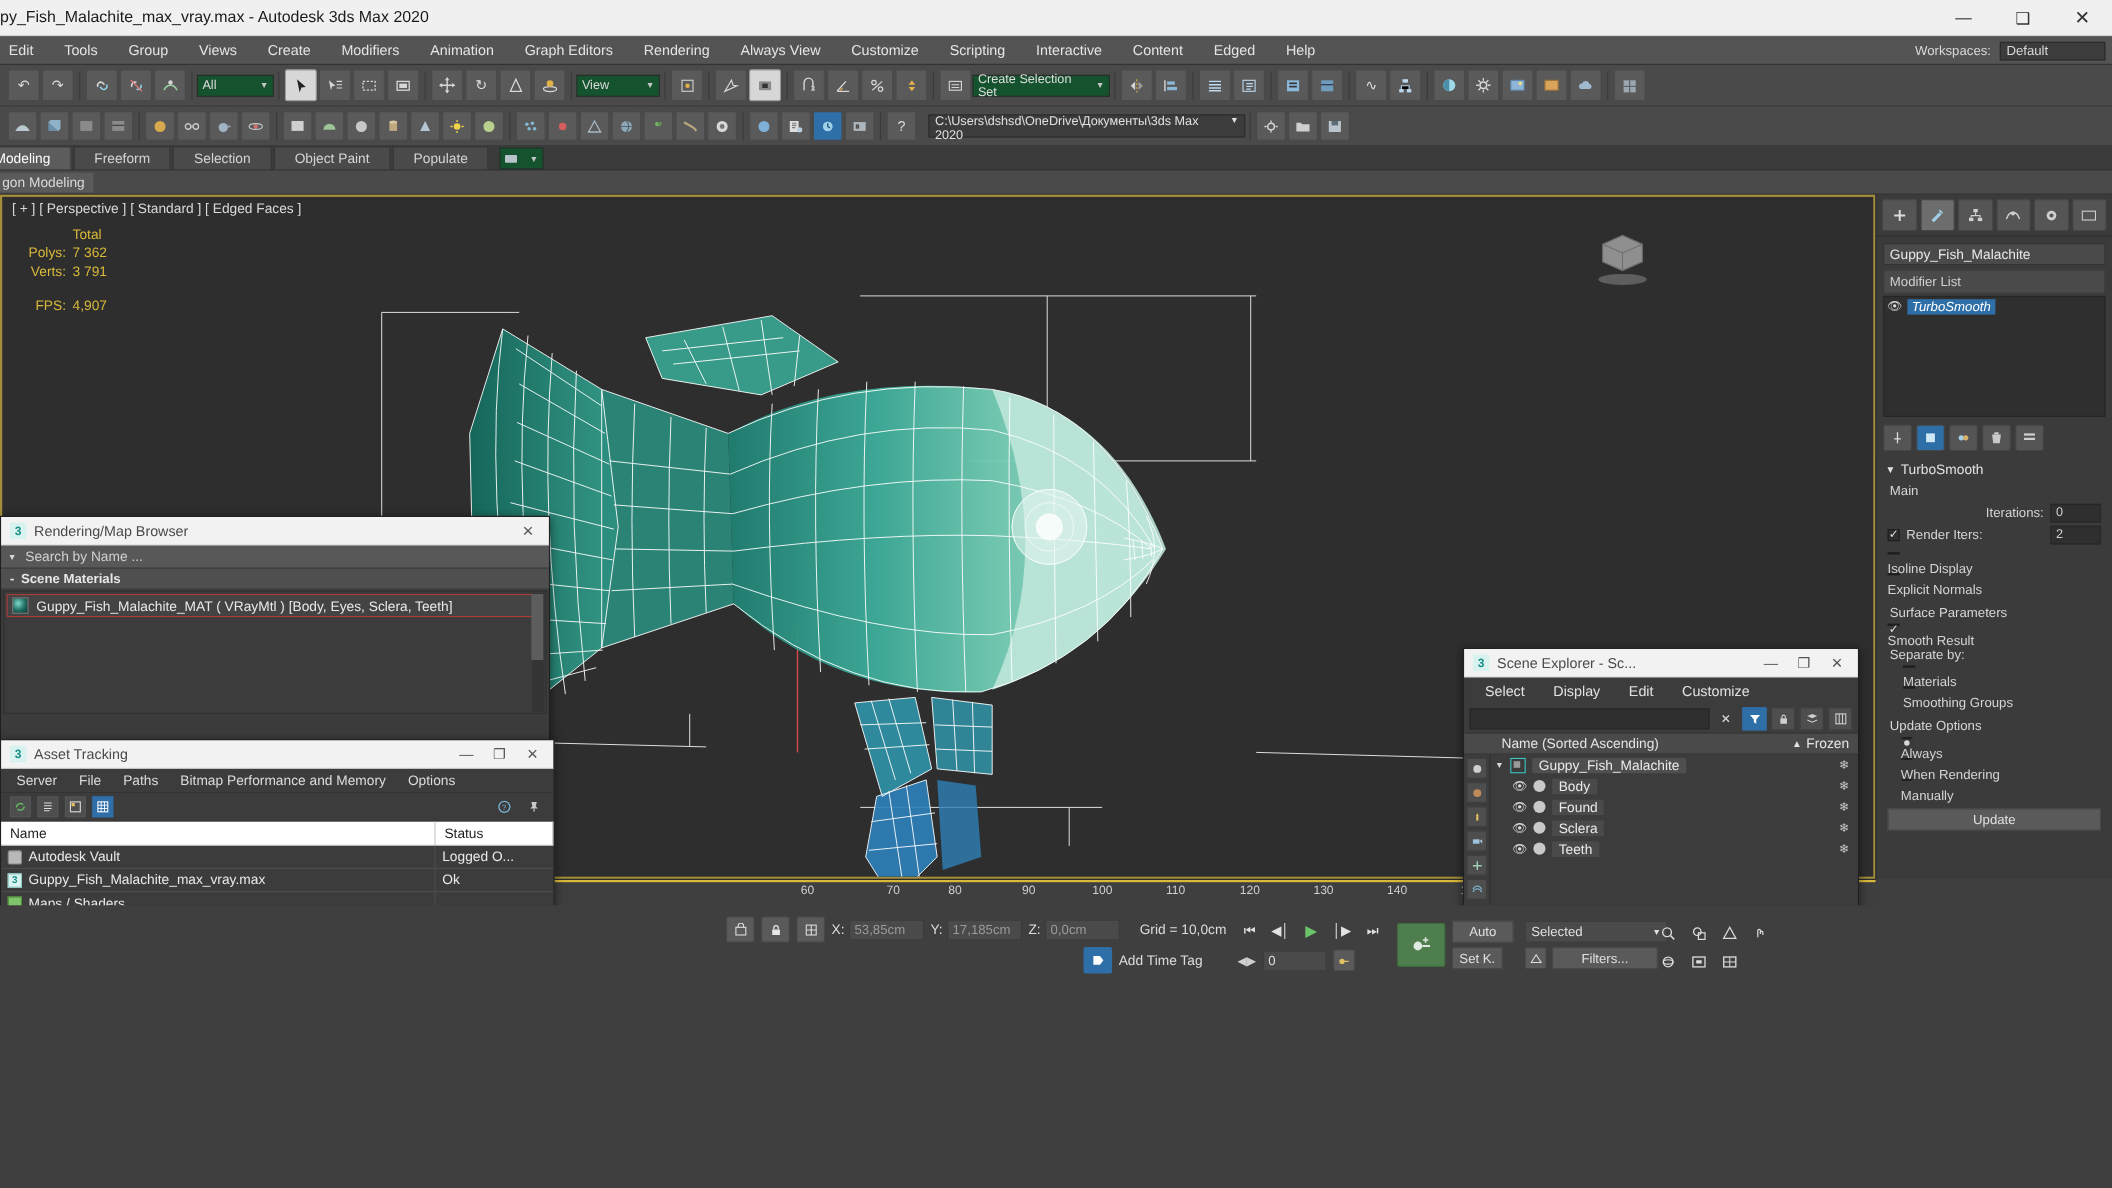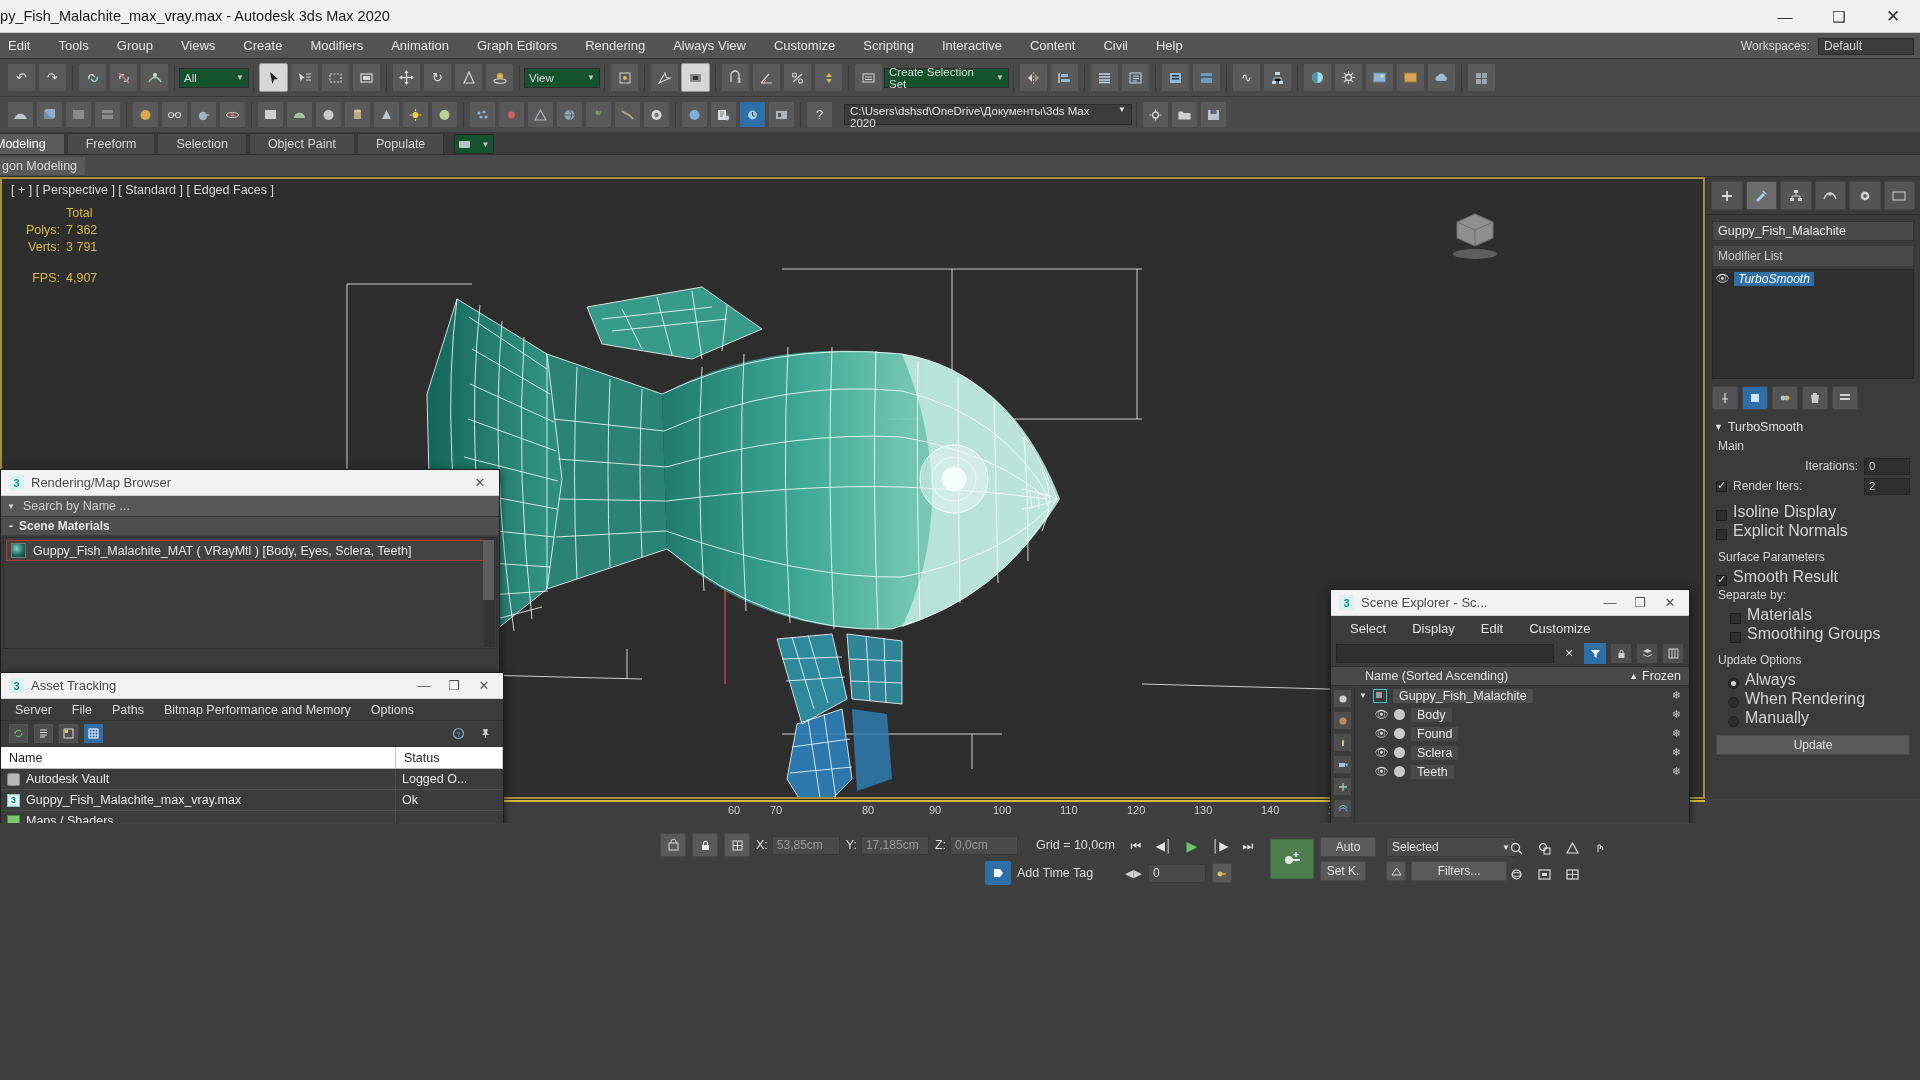--- a/index.html
+++ b/index.html
@@ -116,21 +116,21 @@
      display:flex; align-items:center; justify-content:center; font-size:12px; color:#ddd;}
   .mtbtn.on{background:#2f6fa8;}
   .rollout{ margin-top:2px;}
   .ro-title{ font-size:12.5px; color:#e2e2e2; padding:3px 8px; display:flex; gap:5px; align-items:center;}
   .ro-body{ padding:0 10px 4px;}
   .ro-sub{ font-size:12px; color:#d6d6d6; padding:2px 0 3px 2px;}
   .prow{ display:flex; align-items:center; gap:6px; height:20px; font-size:12px; color:#d4d4d4;}
   .prow .pl{ margin-left:auto;}
   .spin{ width:46px; height:17px; background:#2f2f2f; border:1px solid #262626; color:#cfcfcf;
      font-size:11.5px; display:flex; align-items:center; padding:0 4px;}
-  .ckrow{ display:flex; align-items:flex-end; gap:6px; height:19px; font-size:16px; color:#d4d4d4;}
+  .ckrow{ display:flex; align-items:flex-start; gap:6px; height:19px; font-size:12px; color:#d4d4d4;flex-direction:column;}
   .cbox{ width:11px; height:11px; background:#2e2e2e; border:1px solid #1f1f1f; position:relative;}
   .cbox.ck:after{ content:"\2713"; position:absolute; left:0px; top:-3px; font-size:11px; color:#dcdcdc;}
   .rbox{ width:11px; height:11px; border-radius:50%; background:#2e2e2e; border:1px solid #1f1f1f; position:relative;}
   .rbox.on:after{ content:""; position:absolute; left:2px; top:2px; width:5px; height:5px; border-radius:50%; background:#d8d8d8;}
   .btnwide{ margin:4px 10px 0; height:20px; background:#5a5a5a; border:1px solid #474747;
      font-size:12px; color:#e0e0e0; display:flex; align-items:center; justify-content:center;}
 
   
   .win{ position:absolute; background:#3c3c3c; border:1px solid #202020;
         box-shadow:0 2px 9px rgba(0,0,0,.55); }
@@ -281,21 +281,21 @@
     <div class="mi">Create</div>
     <div class="mi">Modifiers</div>
     <div class="mi">Animation</div>
     <div class="mi">Graph Editors</div>
     <div class="mi">Rendering</div>
     <div class="mi">Always View</div>
     <div class="mi">Customize</div>
     <div class="mi">Scripting</div>
     <div class="mi">Interactive</div>
     <div class="mi">Content</div>
-    <div class="mi">Civil</div>
+    <div class="mi">Edged</div>
     <div class="mi">Help</div>
     <div class="ws-area">
       <span class="ws-label">Workspaces:</span>
       <span class="ws-combo">Default</span>
     </div>
   </div>
 
   <div class="toolbar tb1">
     <div style="width:6px"></div>
     <div class="tbtn big">↶</div>
@@ -882,21 +882,21 @@
         <path d="M14 16 L32 24 L50 16" fill="none" stroke="#6e6e6e"></path>
         <path d="M32 24 L32 40" fill="none" stroke="#6e6e6e"></path>
         <ellipse cx="32" cy="48" rx="22" ry="5" fill="#5e5e5e"></ellipse>
       </svg>
     </div>
   </div>
 
   <div class="timebar">
     <div class="tline"></div>
     <div class="tick" style="left:728px">60</div>
-    <div class="tick" style="left:770px">70</div>
+    <div class="tick" style="left:806px">70</div>
     <div class="tick" style="left:862px">80</div>
     <div class="tick" style="left:929px">90</div>
     <div class="tick" style="left:993px">100</div>
     <div class="tick" style="left:1060px">110</div>
     <div class="tick" style="left:1127px">120</div>
     <div class="tick" style="left:1194px">130</div>
     <div class="tick" style="left:1261px">140</div>
     <div class="tick" style="left:1328px">150</div>
     <div class="tick" style="left:1395px">160</div>
     <div class="tick" style="left:1462px">170</div>

